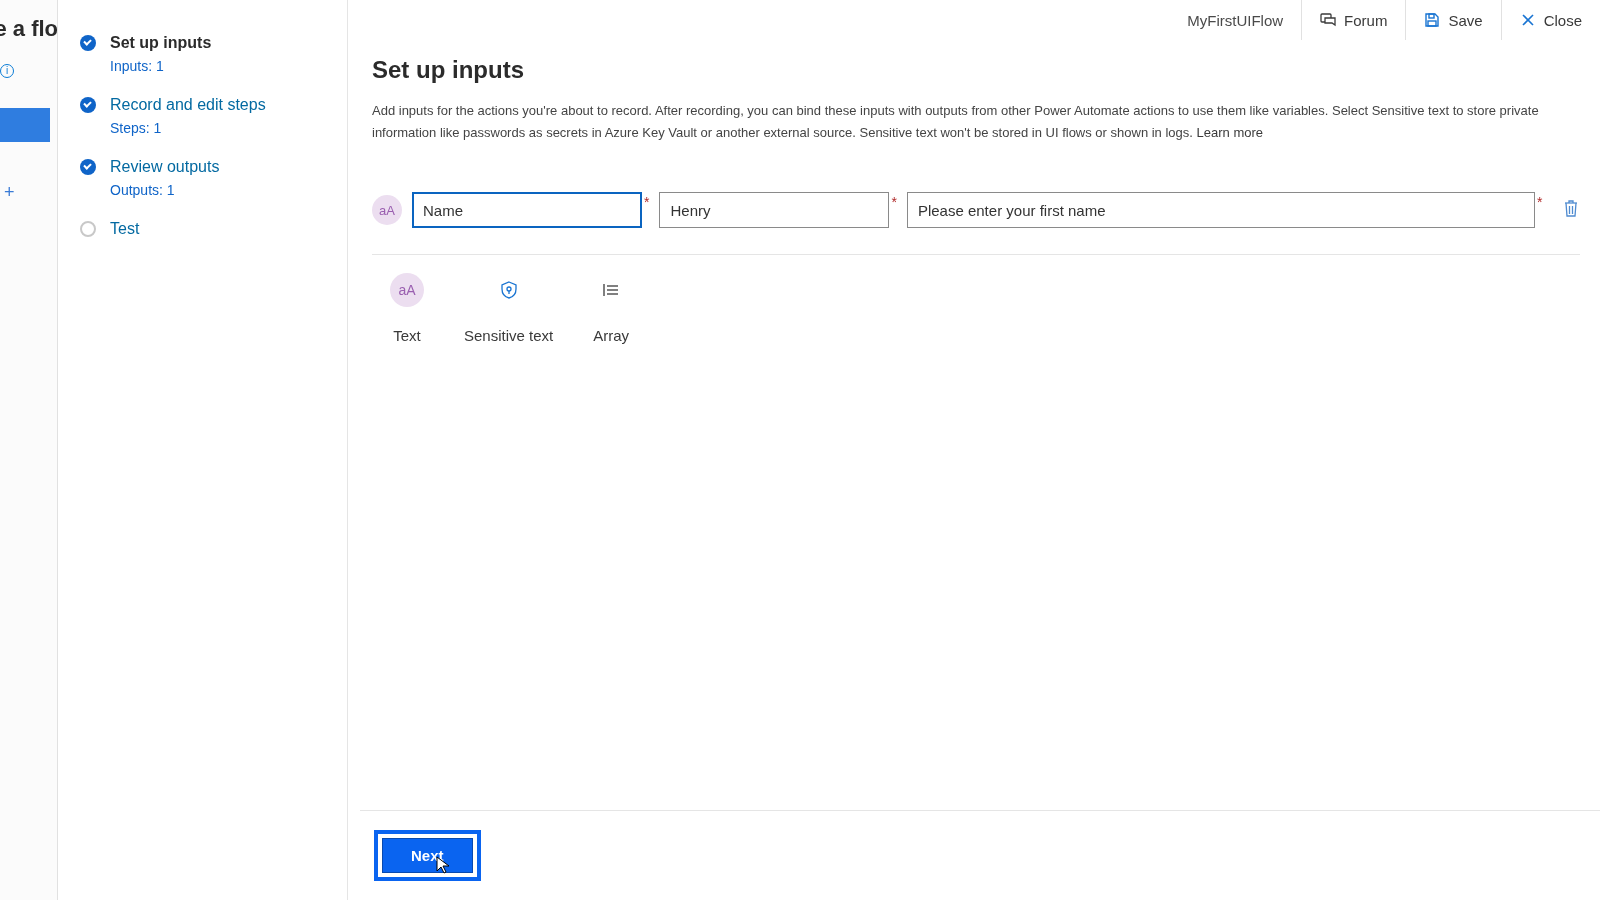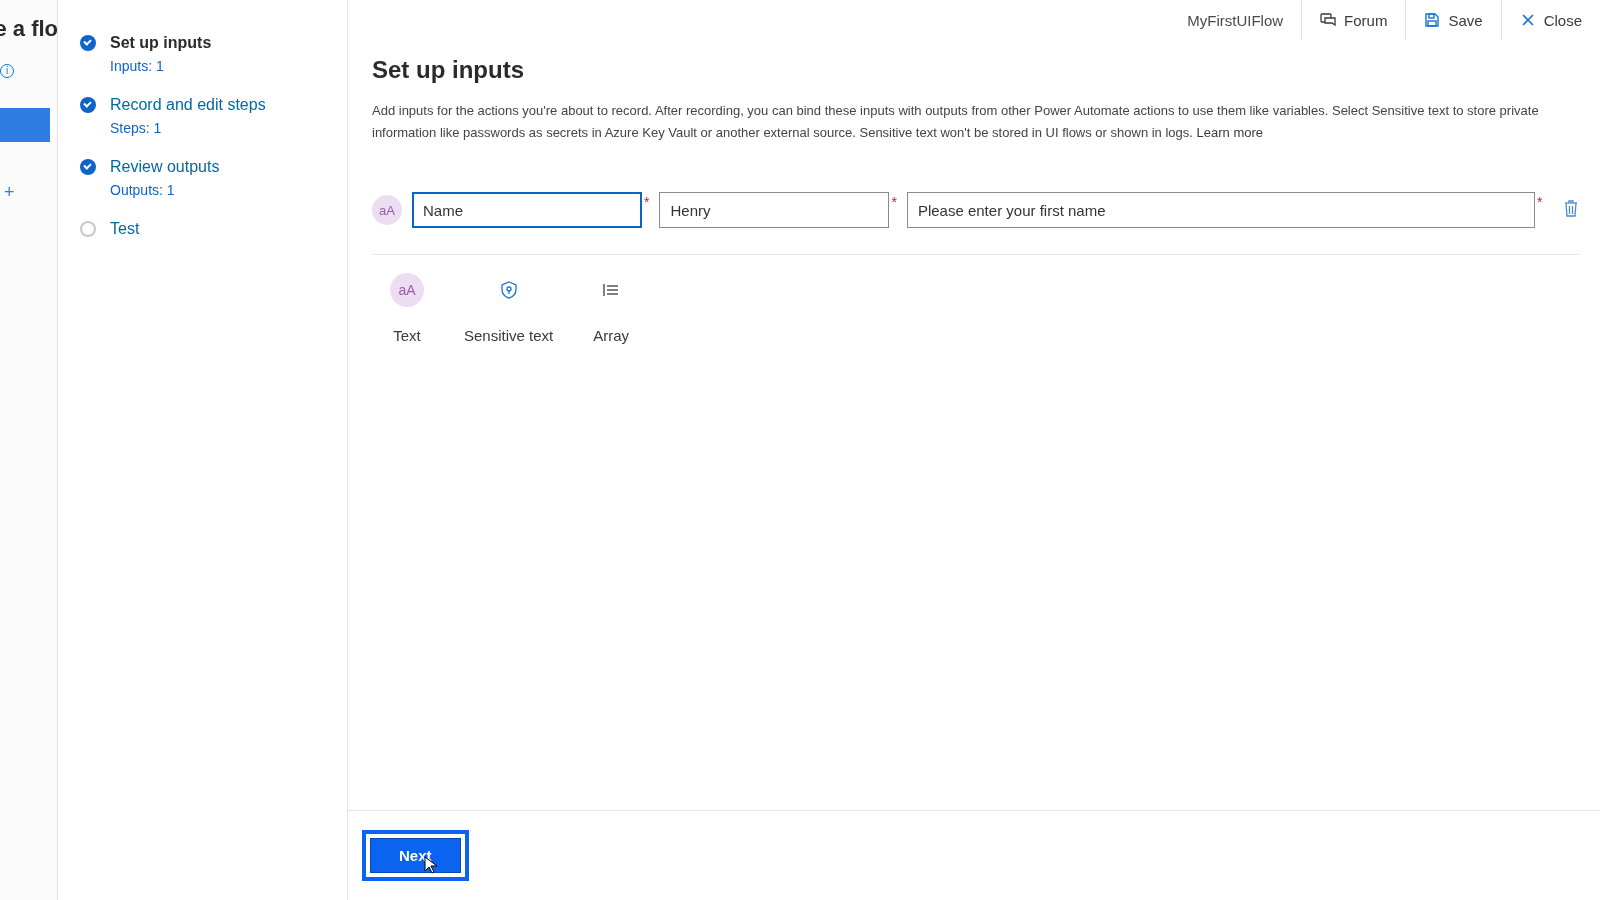--- a/index.html
+++ b/index.html
@@ -258,21 +258,21 @@
     border-radius: 50%;
     display: flex; align-items: center; justify-content: center;
   }
   .type-opt.text .circ { background: #ecdef0; color: #9a5fb0; font-size: 14px; }
   .type-opt.sens .circ { background: #fff; }
   .type-opt.arr  .circ { background: #fff; }
 
   
   .footer {
     position: absolute;
-    left: 0;
+    left: 12px;
     right: 0;
     bottom: 0;
     height: 90px;
     border-top: 1px solid #e5e5e5;
     display: flex;
     align-items: center;
     padding-left: 14px;
   }
   .next-wrap {
     border: 4px solid #0a64f0;

